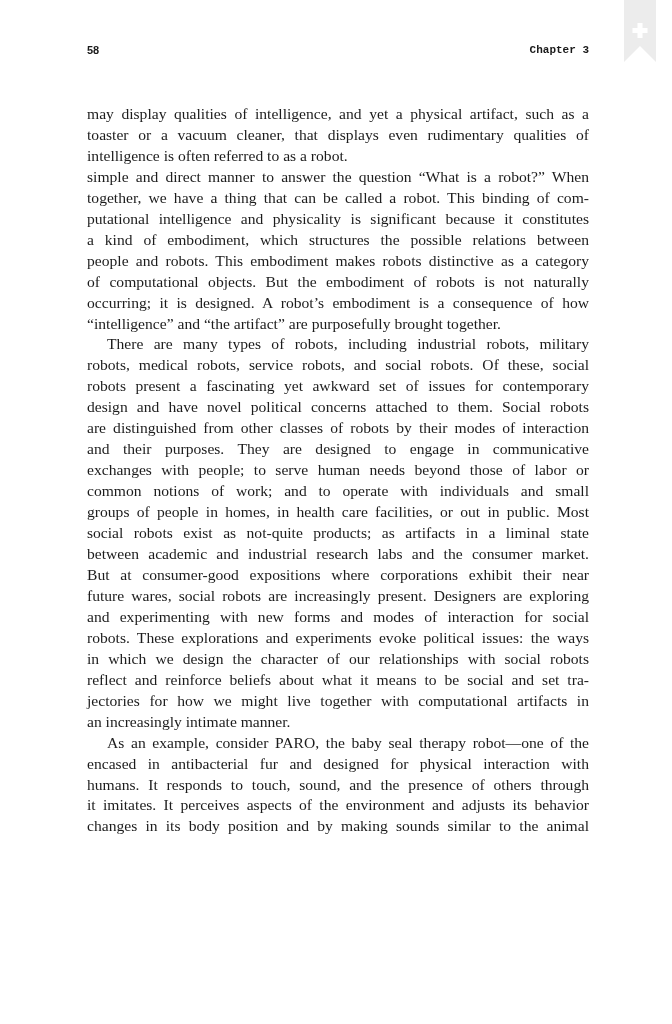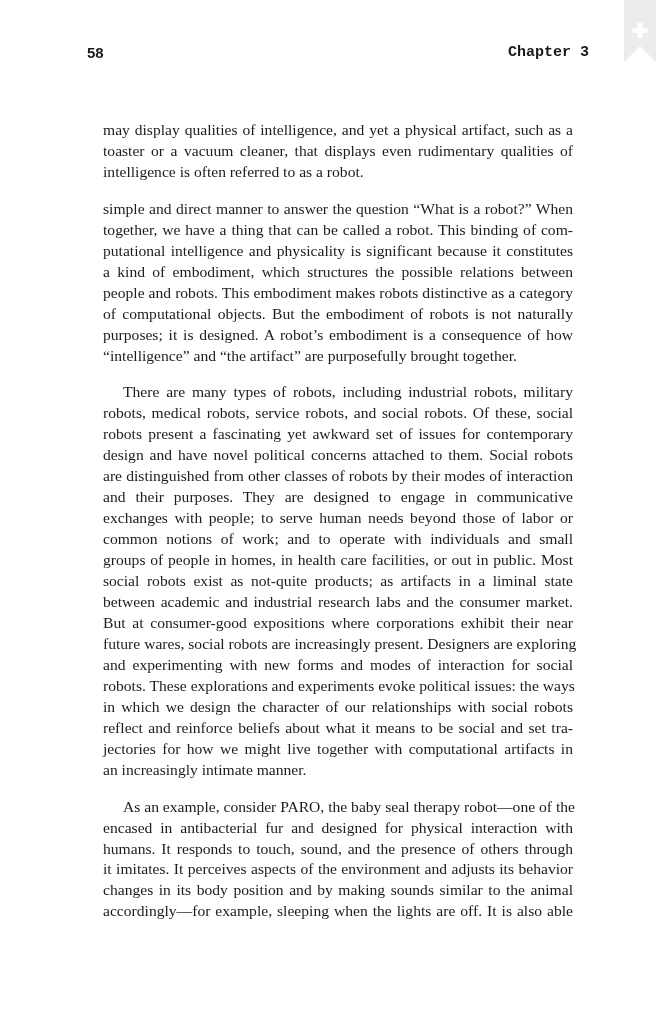--- a/index.html
+++ b/index.html
@@ -21,21 +21,21 @@
     background: #ffffff;
   }
   .running-head {
     position: absolute;
     top: 44px;
     left: 87px;
     width: 502px;
     height: 20px;
     font-family: "Liberation Sans", sans-serif;
     font-weight: bold;
-    font-size: 15px;
+    font-size: 11px;
     color: #1a1a1a;
   }
   .running-head .folio {
     position: absolute;
     left: 0;
     top: 0;
   }
   .running-head .chapter {
     position: absolute;
     right: 0;
@@ -57,21 +57,21 @@
     left: 87px;
     width: 502px;
     font-family: "Liberation Serif", serif;
     font-size: 15.6px;
     line-height: 20.95px;
     color: #1c1c1c;
     text-align: justify;
     hyphens: manual;
   }
   .body-text p {
-    margin: 16px;
+    margin: 0;
   }
   .line {
     display: block;
     text-align: justify;
     text-align-last: justify;
     white-space: nowrap;
   }
   .line.last {
     text-align-last: left;
   }
@@ -110,21 +110,21 @@
       <span class="line last">intelligence is often referred to as a robot.</span>
     </p>
 
     <p>
       <span class="line">simple and direct manner to answer the question “What is a robot?” When</span>
       <span class="line">together, we have a thing that can be called a robot. This binding of com-</span>
       <span class="line">putational intelligence and physicality is significant because it constitutes</span>
       <span class="line">a kind of embodiment, which structures the possible relations between</span>
       <span class="line">people and robots. This embodiment makes robots distinctive as a category</span>
       <span class="line">of computational objects. But the embodiment of robots is not naturally</span>
-      <span class="line">purposes; it is designed. A robot’s embodiment is a consequence of how</span>
+      <span class="line">occurring; it is designed. A robot’s embodiment is a consequence of how</span>
       <span class="line last">“intelligence” and “the artifact” are purposefully brought together.</span>
     </p>
 
     <p>
       <span class="line indent">There are many types of robots, including industrial robots, military</span>
       <span class="line">robots, medical robots, service robots, and social robots. Of these, social</span>
       <span class="line">robots present a fascinating yet awkward set of issues for contemporary</span>
       <span class="line">design and have novel political concerns attached to them. Social robots</span>
       <span class="line">are distinguished from other classes of robots by their modes of interaction</span>
       <span class="line">and their purposes. They are designed to engage in communicative</span>
@@ -142,17 +142,16 @@
       <span class="line">jectories for how we might live together with computational artifacts in</span>
       <span class="line last">an increasingly intimate manner.</span>
     </p>
 
     <p>
       <span class="line indent">As an example, consider PARO, the baby seal therapy robot—one of the</span>
       <span class="line">encased in antibacterial fur and designed for physical interaction with</span>
       <span class="line">humans. It responds to touch, sound, and the presence of others through</span>
       <span class="line">it imitates. It perceives aspects of the environment and adjusts its behavior</span>
       <span class="line">changes in its body position and by making sounds similar to the animal</span>
-      <span class="line">accordingly—for example, sleeping when the lights are off. It is also able</span>
     </p>
   </div>
 
 </div>
 
 </body></html>

